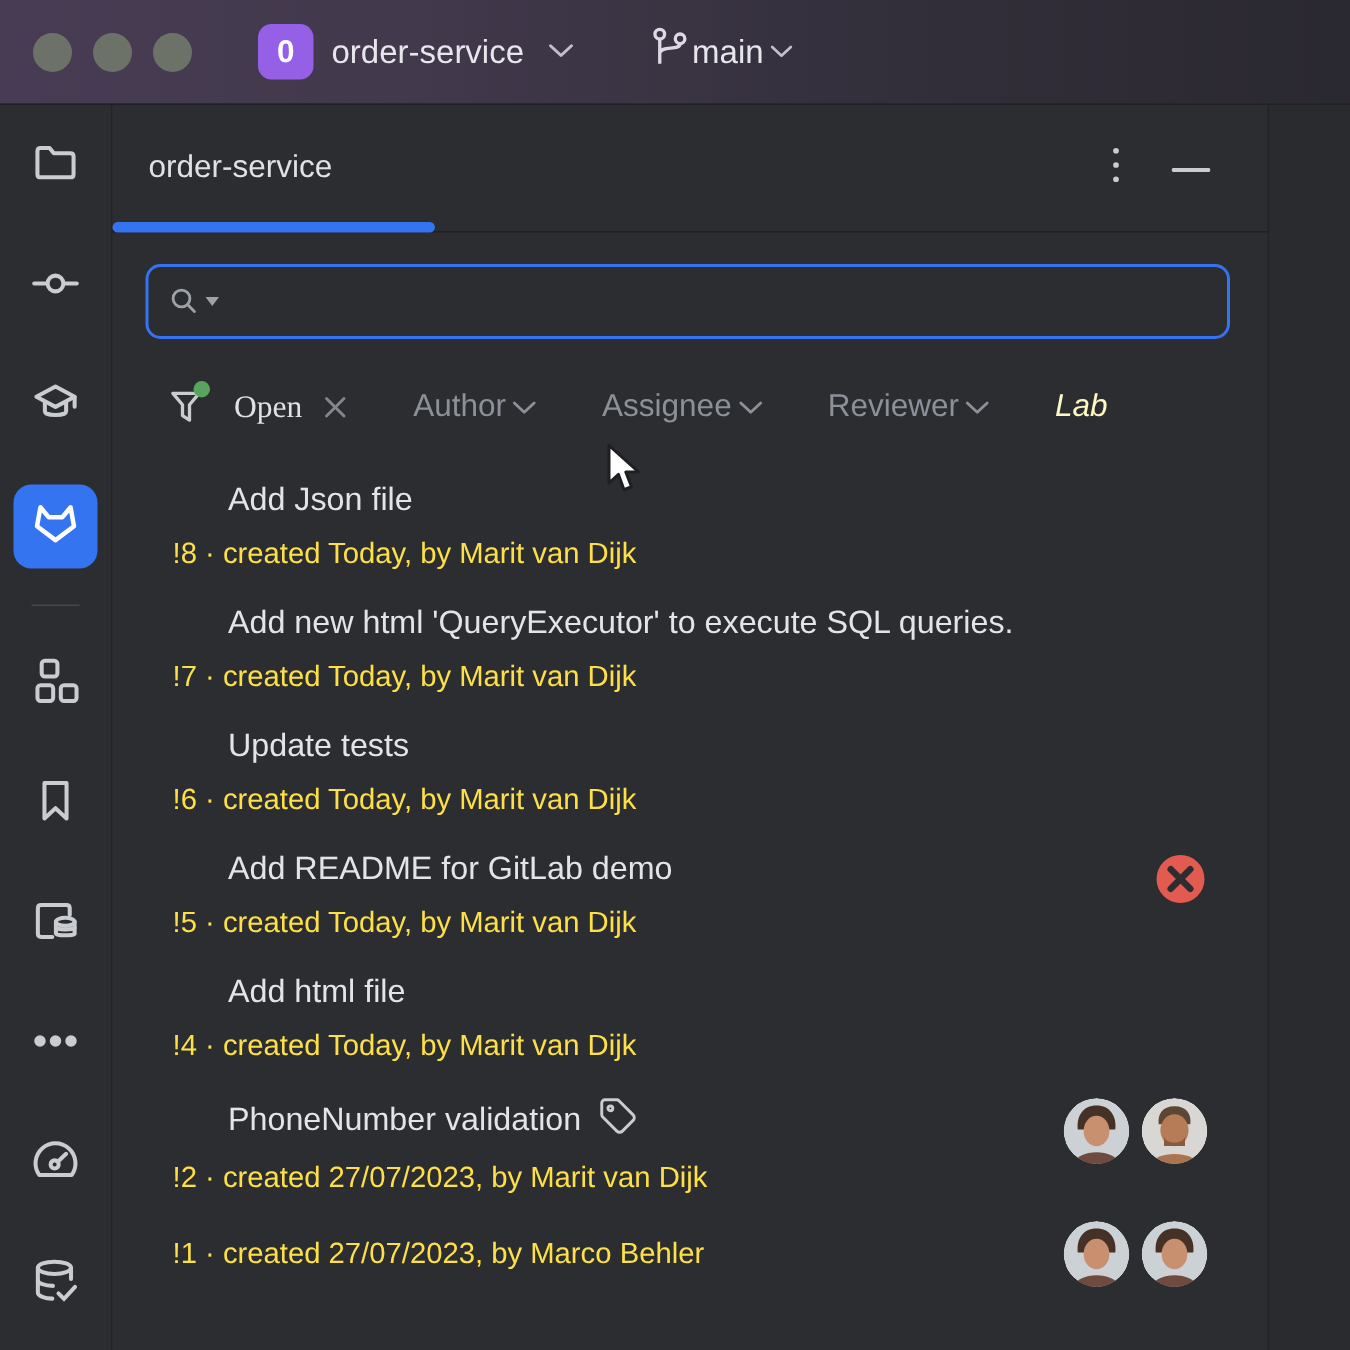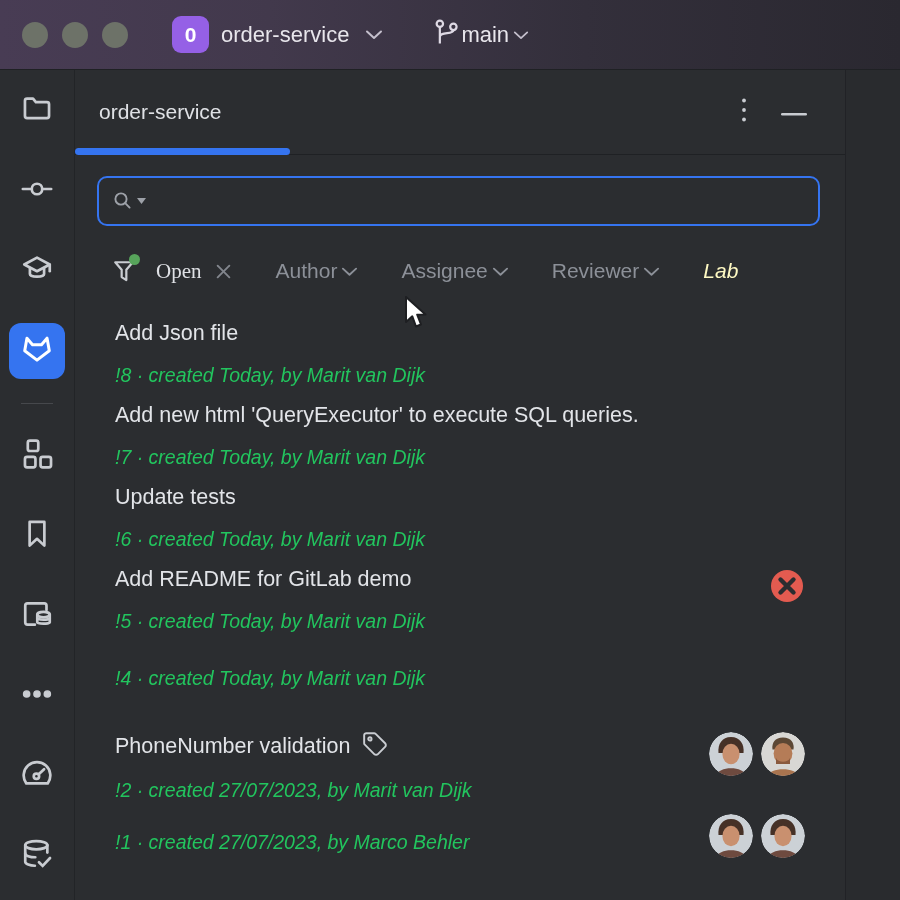--- a/index.html
+++ b/index.html
@@ -63,22 +63,22 @@
   .chip-open { color:#dfe1e5; font-weight:500; margin-right:13px;font-family:Liberation Serif, serif; }
   .chip-x { margin-right:44px; display:flex; align-items:center; }
   .f-drop { display:flex; align-items:center; gap:4px; margin-right:43px; }
   .f-trunc { color:#fef9c3;font-style:italic; }
 
   .mr-list { margin-top:32px; }
   .mr-row { height:82px; padding:0 40px; display:flex; align-items:flex-start; }
   .mr-main { flex:1; min-width:0; }
   .mr-title-line { display:flex; align-items:center; gap:12px; }
   .mr-title { color:#e2e4e8; font-size:21.5px; font-weight:500; white-space:nowrap;
-    overflow:hidden; }
-  .mr-meta { color:#22c55e; font-size:19.5px; margin-top:18px;font-style:italic; }
+    overflow:hidden;margin-left:37px; }
+  .mr-meta { color:#fde047; font-size:19.5px; margin-top:12px; }
   .mr-side { display:flex; align-items:center; gap:8px; margin-top:1px; }
   .avatar { width:44px; height:44px; border-radius:50%; overflow:hidden; flex:0 0 auto; }
 
   .cursor { position:absolute; left:403px; top:296px; width:26px; height:34px; z-index:50; }
 </style>
 </head>
 <body>
 
 <div class="stage">
 
@@ -333,20 +333,24 @@
           <circle cx="18" cy="18" r="16" fill="#e35b50"></circle>
           <path d="M11.5 11.5 L24.5 24.5 M24.5 11.5 L11.5 24.5" stroke="#2b2d30" stroke-width="4.4" stroke-linecap="round"></path>
         </svg>
       </span>
 
     </div>
   </div>
 
   <div class="mr-row">
     <div class="mr-main">
+      <div class="mr-title-line">
+        <span class="mr-title">Add html file</span>
+
+      </div>
       <div class="mr-meta">!4 · created Today, by Marit van Dijk</div>
     </div>
     <div class="mr-side">
       
       
     </div>
   </div>
 
   <div class="mr-row">
     <div class="mr-main">

